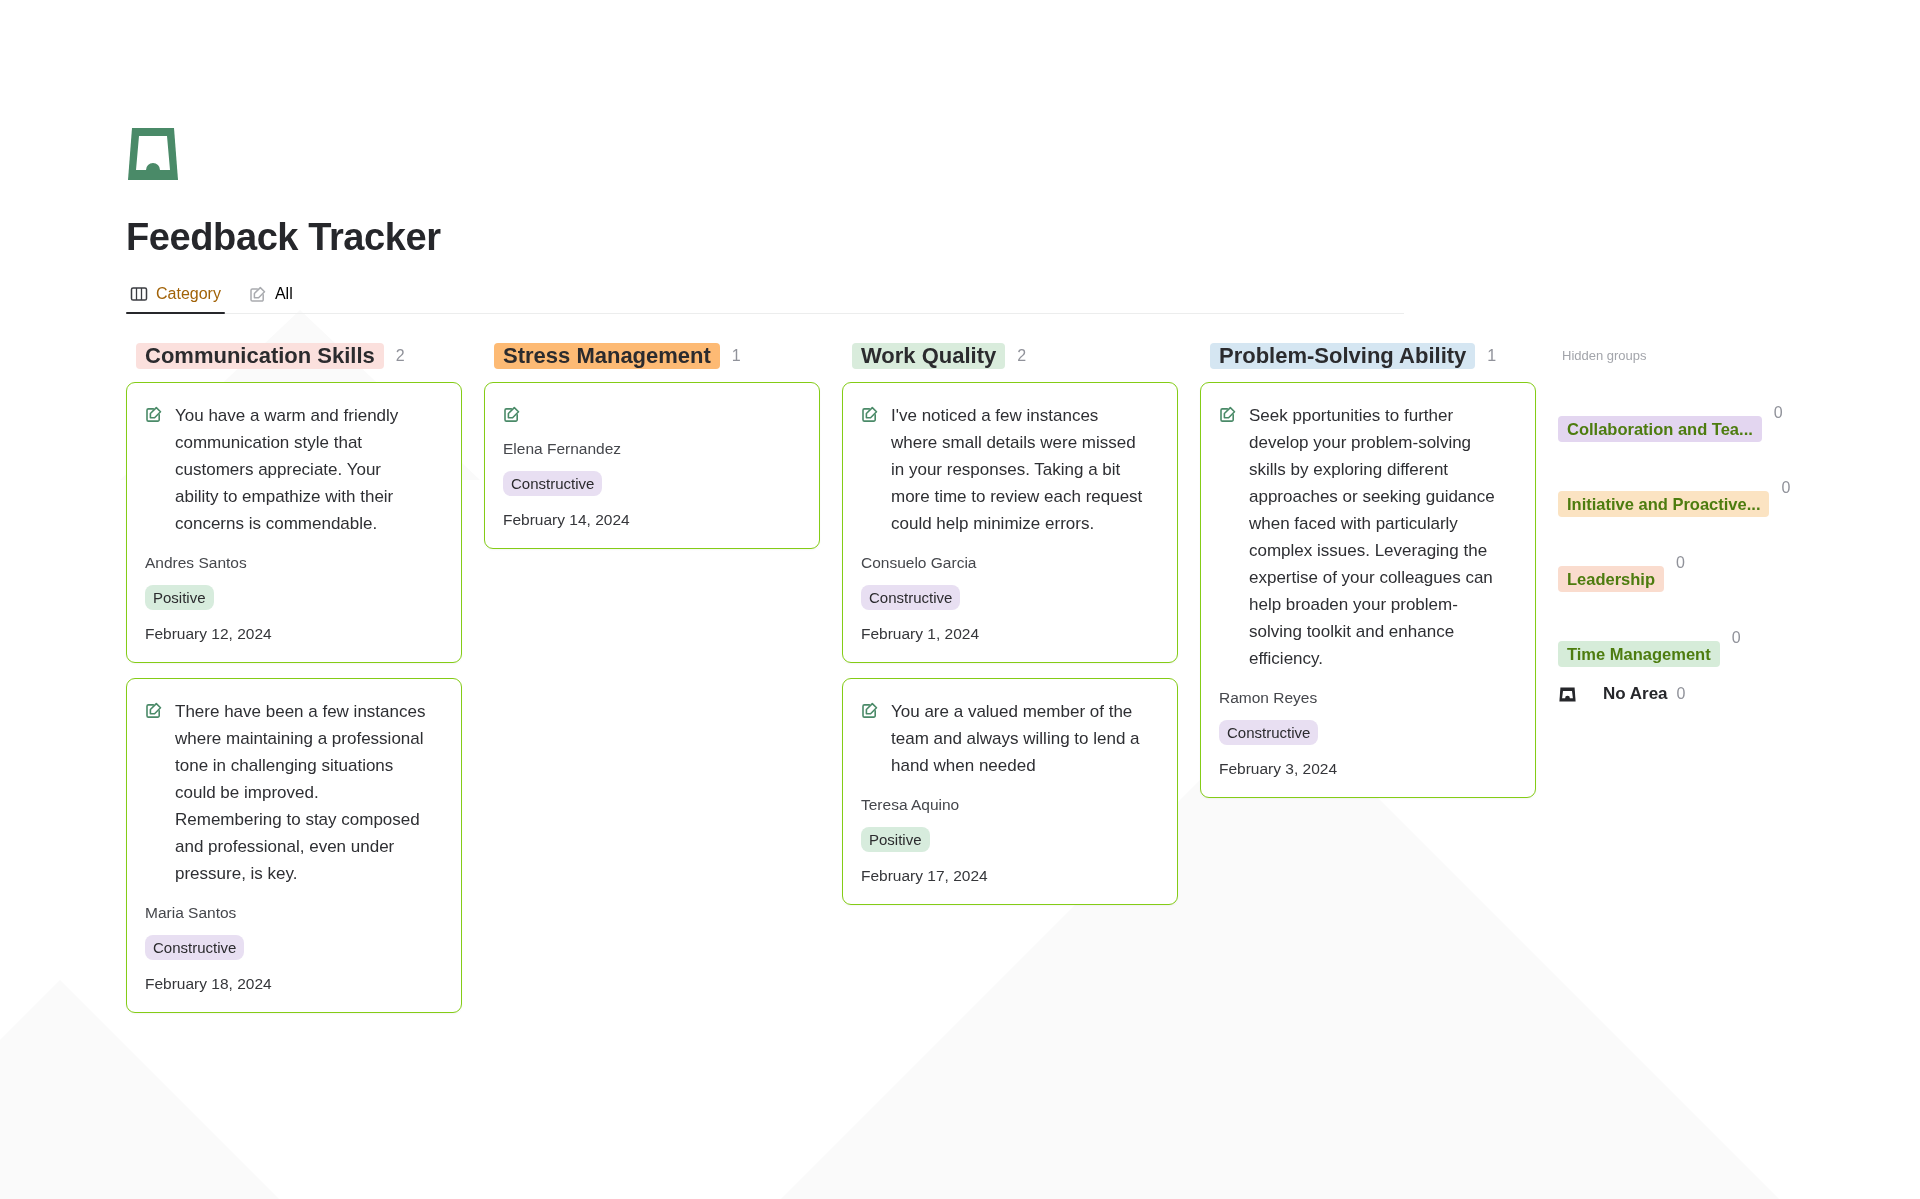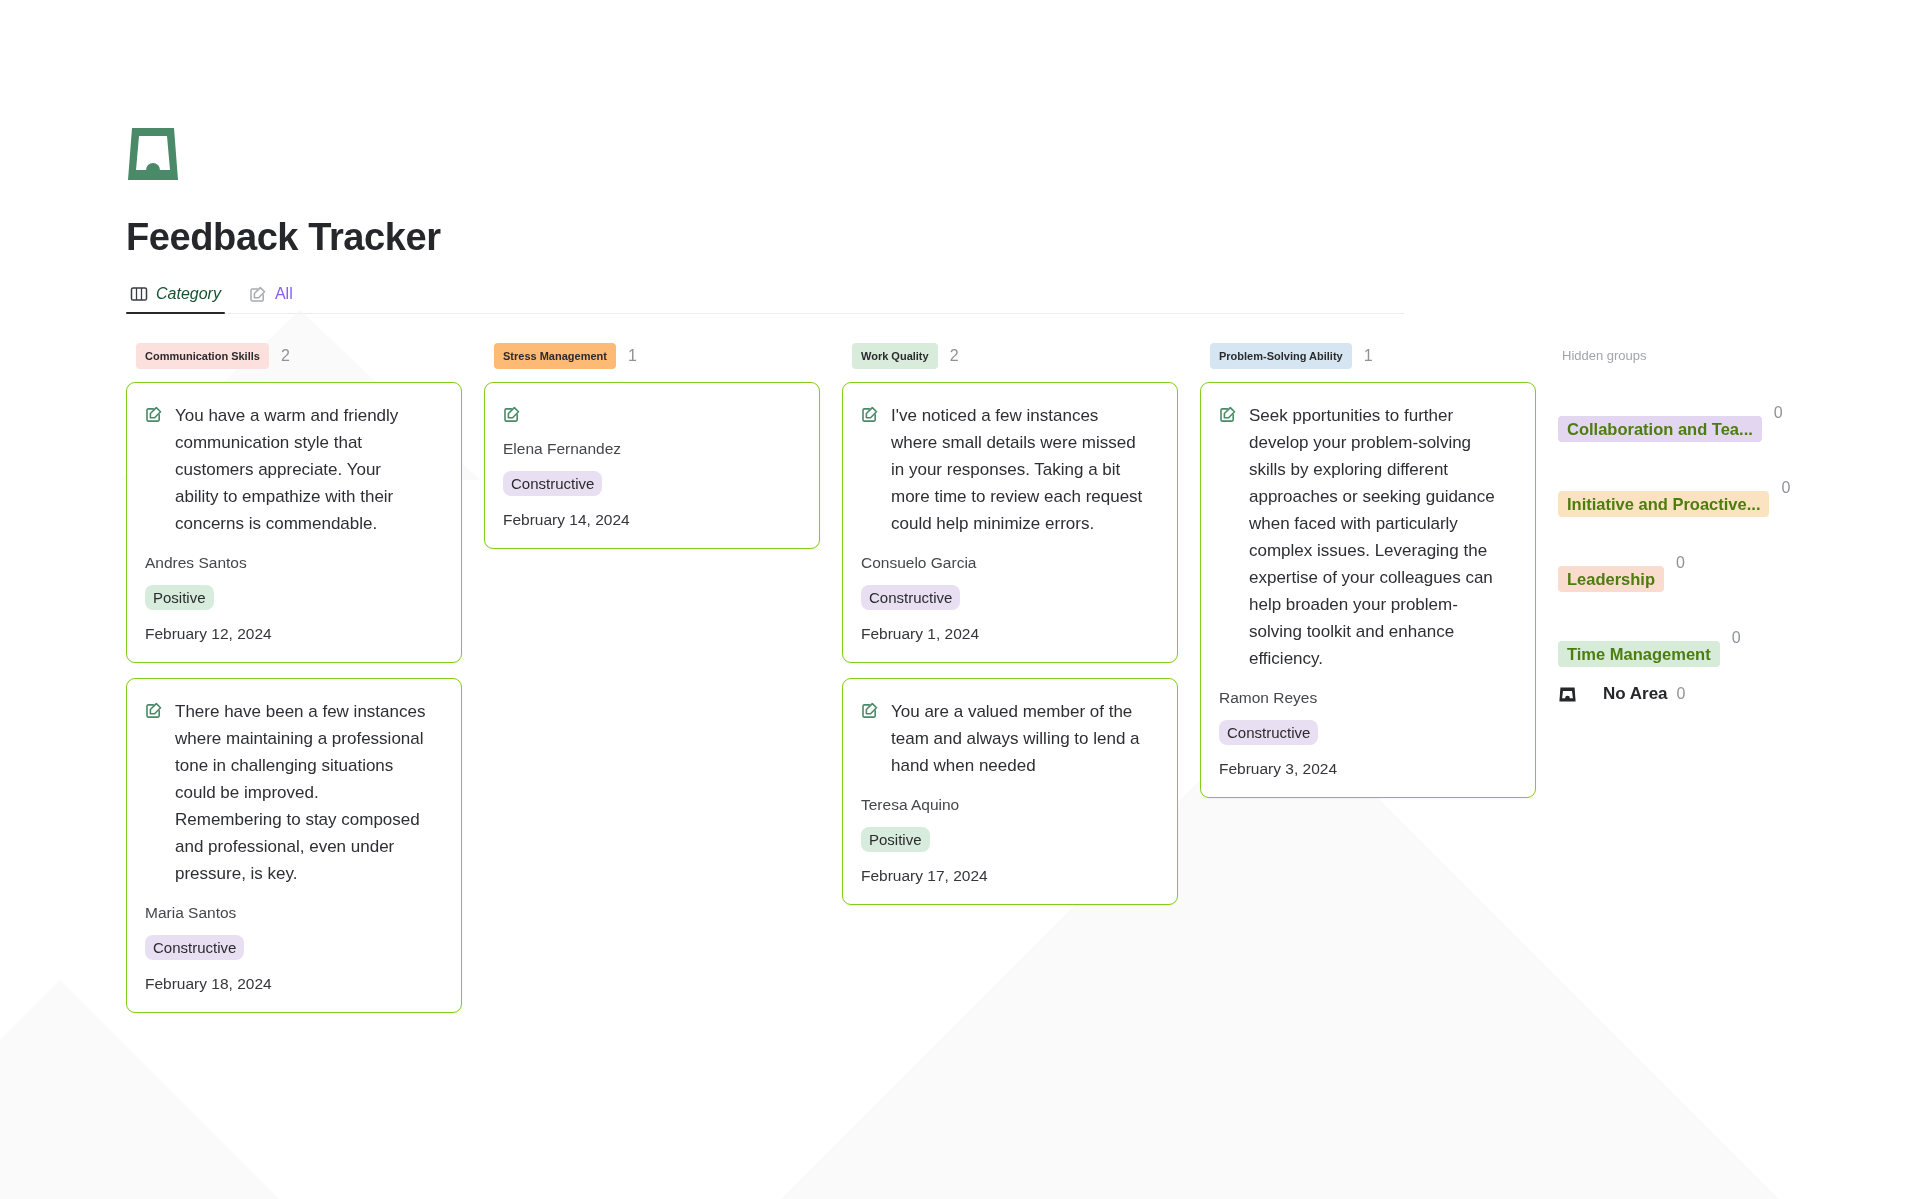--- a/index.html
+++ b/index.html
@@ -93,32 +93,31 @@
     bottom: 0;
     height: 1px;
     background: #eceded;
   }
   .tab {
     display: flex;
     align-items: center;
     gap: 8px;
     padding: 4px 4px 11px 4px;
     font-size: 16px;
-    color: #8b5cf6;
+    color: #000000;
     cursor: pointer;
     position: relative;
     z-index: 2;
     background: transparent;
     border: none;
     font-family: inherit;
   }
   .tab.active {
-    color: #14532d;
+    color: #a16207;
     font-weight: 400;
-    font-style: italic;
   }
   .tab.active::after {
     content: "";
     position: absolute;
     left: 0; right: 0; bottom: 0;
     height: 2px;
     background: #26272b;
     border-radius: 2px;
   }
   .tab-icon { display: inline-flex; width: 18px; height: 18px; }
@@ -140,21 +139,21 @@
     align-items: center;
     gap: 12px;
     height: 24px;
     margin-bottom: 14px;
     padding-left: 10px;
   }
   .col-chip {
     display: inline-block;
     padding: 2px 9px;
     border-radius: 4px;
-    font-size: 11px;
+    font-size: 22px;
     font-weight: 600;
     color: #2b2b2e;
     white-space: nowrap;
     line-height: 22px;
   }
   .col-count {
     font-size: 16px;
     color: #90929a;
   }
 

